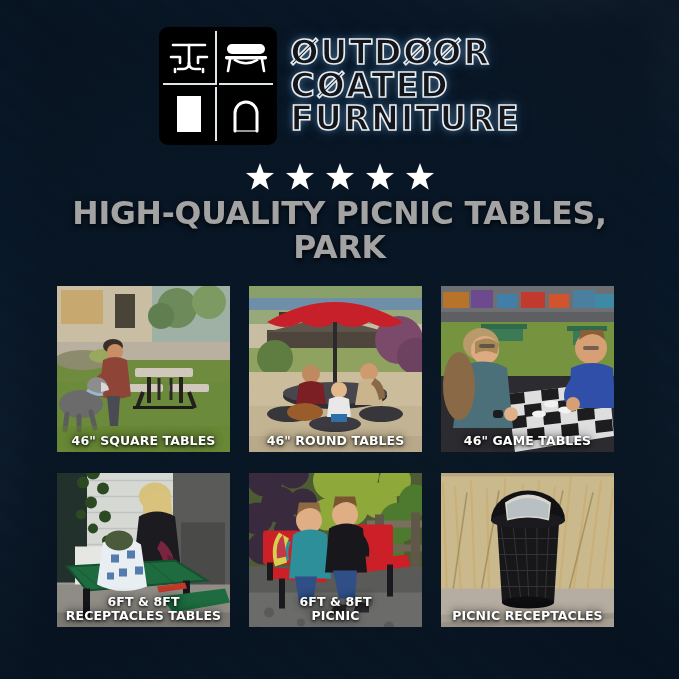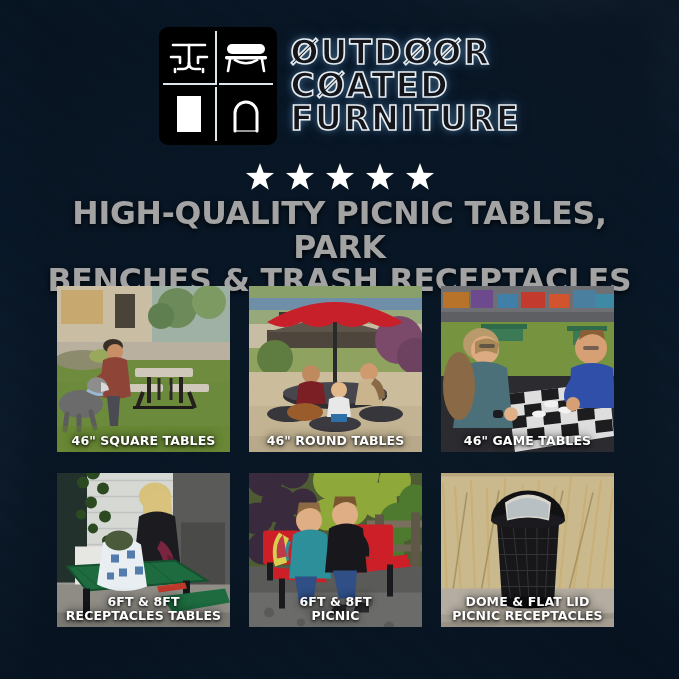--- a/index.html
+++ b/index.html
@@ -189,21 +189,20 @@
         <svg viewBox="0 0 30 29" class="star">
           <polygon points="15,1 18.6,10.8 29,11.1 20.8,17.6 23.7,27.8 15,21.6 6.3,27.8 9.2,17.6 1,11.1 11.4,10.8" fill="#ffffff"></polygon>
         </svg>
         <svg viewBox="0 0 30 29" class="star">
           <polygon points="15,1 18.6,10.8 29,11.1 20.8,17.6 23.7,27.8 15,21.6 6.3,27.8 9.2,17.6 1,11.1 11.4,10.8" fill="#ffffff"></polygon>
         </svg>
       </div>
 
     <div class="headline">
       <span>HIGH-QUALITY PICNIC TABLES, PARK</span>
-      <span class="hl-2">BENCHES &amp; TRASH RECEPTACLES</span>
     </div>
 
     <div class="grid">
 
       <div class="tile r1">
         <div class="photo">
           <svg class="scene" viewBox="0 0 173 166" preserveAspectRatio="xMidYMid slice">
             <rect width="173" height="166" fill="#bcae94"></rect>
             <rect x="0" y="0" width="95" height="62" fill="#c9bda4"></rect>
             <rect x="4" y="4" width="42" height="34" fill="#c7a96f"></rect>
@@ -541,20 +540,19 @@
             </g>
             <ellipse cx="87" cy="140" rx="26" ry="6" fill="#0e0e10"></ellipse>
 
             <path d="M50 58 a37 30 0 0 1 74 0 z" fill="#121214"></path>
             <ellipse cx="87" cy="58" rx="37" ry="8" fill="#1b1b1f"></ellipse>
             <path d="M64 40 q23 -16 46 0 l-2 18 q-21 -6 -42 0 z" fill="#d9d6cd"></path>
             <path d="M66 42 q21 -13 42 0 l-1 14 q-20 -5 -40 0 z" fill="#b9c0c4"></path>
           </svg>
         </div>
         <div class="cap">
-          <span>DOME &amp; FLAT LID</span>
           <span class="l2">PICNIC RECEPTACLES</span>
         </div>
       </div>
 
     </div>
   </div>
 </div>
 
 </body></html>

